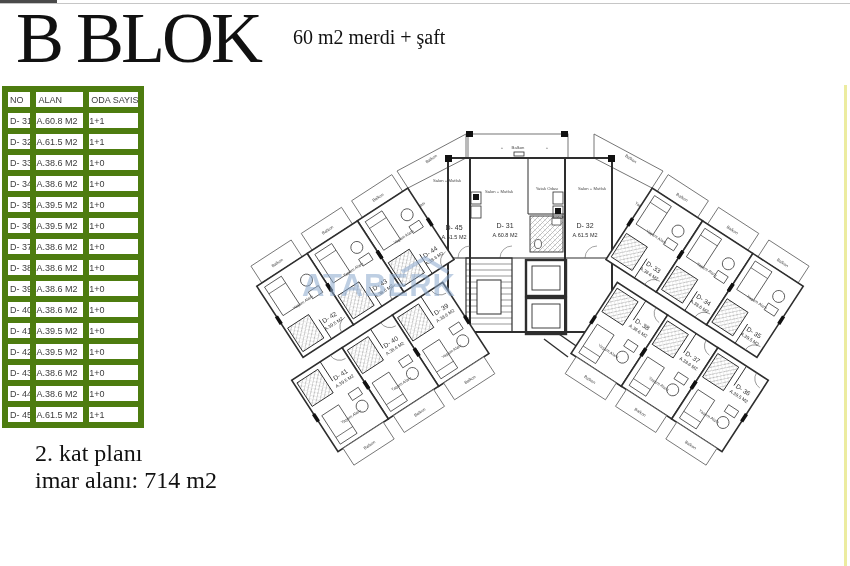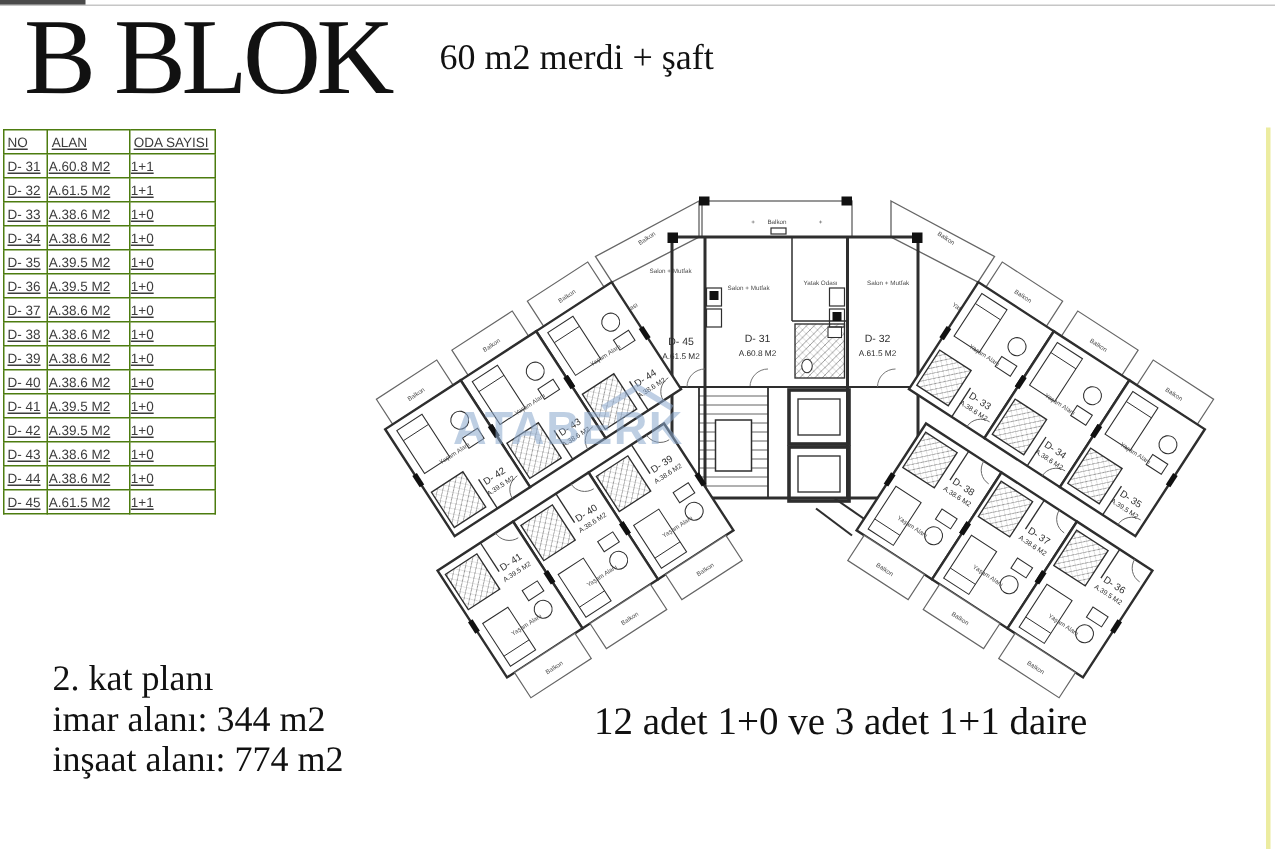--- a/index.html
+++ b/index.html
@@ -5,27 +5,27 @@
   html,body{margin:0;padding:0;}
   body{width:850px;height:566px;position:relative;background:#ffffff;overflow:hidden;
        font-family:"Liberation Serif", serif;color:#111;}
   .abs{position:absolute;}
   
   .top-line{left:0;top:3px;width:850px;height:1px;background:#c6c6c6;}
   .top-dark{left:0;top:0;width:57px;height:4px;background:#4a4a4a;}
   .right-edge{left:844px;top:85px;width:3px;height:481px;background:#ececa0;}
   
   .title{left:16px;top:0px;font-size:72px;letter-spacing:-3px;line-height:76px;white-space:nowrap;text-align:center;}
-  .subtitle{left:293px;top:26px;font-size:24px;white-space:nowrap;}
+  .subtitle{left:293px;top:26px;font-size:20px;white-space:nowrap;}
   
   .unit-table{left:2px;top:86px;width:142px;border-collapse:collapse;
               font-family:"Liberation Sans", sans-serif;font-size:9px;color:#3c3c3c;
               table-layout:fixed;}
-  .unit-table td,.unit-table th{border:1px solid #4d7c0f;height:15px;padding:0 0 0 2px;
-              font-weight:normal;text-align:left;white-space:nowrap;overflow:hidden;text-decoration:underline;}
+  .unit-table td,.unit-table th{border:6px solid #4d7c0f;height:15px;padding:0 0 0 2px;
+              font-weight:normal;text-align:left;white-space:nowrap;overflow:hidden;}
   .unit-table th{letter-spacing:0px;}
   .col-no{width:28px;}
   .col-alan{width:52px;}
   .col-oda{width:54px;}
   .c-alan{text-align:center;padding-left:0 !important;}
   .c-oda{text-align:center;padding-left:0 !important;}
   
   .foot-left{left:35px;top:440px;font-size:24px;line-height:27px;}
   .foot-right{left:396px;top:467px;font-size:26px;line-height:27px;}
   
@@ -341,18 +341,16 @@
   </g>
 
   <g>
     <polyline points="402,272 425,258 448,272" fill="none" stroke="#8aa8cd" stroke-width="4" opacity="0.55"></polyline>
     <text x="302" y="296" class="wm">ATABERK</text>
   </g>
 </svg>
 
 <div class="abs foot-left">
   <div>2. kat planı</div>
-  <div>imar alanı: 344 m2</div>
-  <div>inşaat alanı: 774 m2</div>
+  <div>imar alanı: 714 m2</div>
 </div>
 <div class="abs foot-right">
-  <div>12 adet 1+0 ve 3 adet 1+1 daire</div>
 </div>
 
 </body></html>

